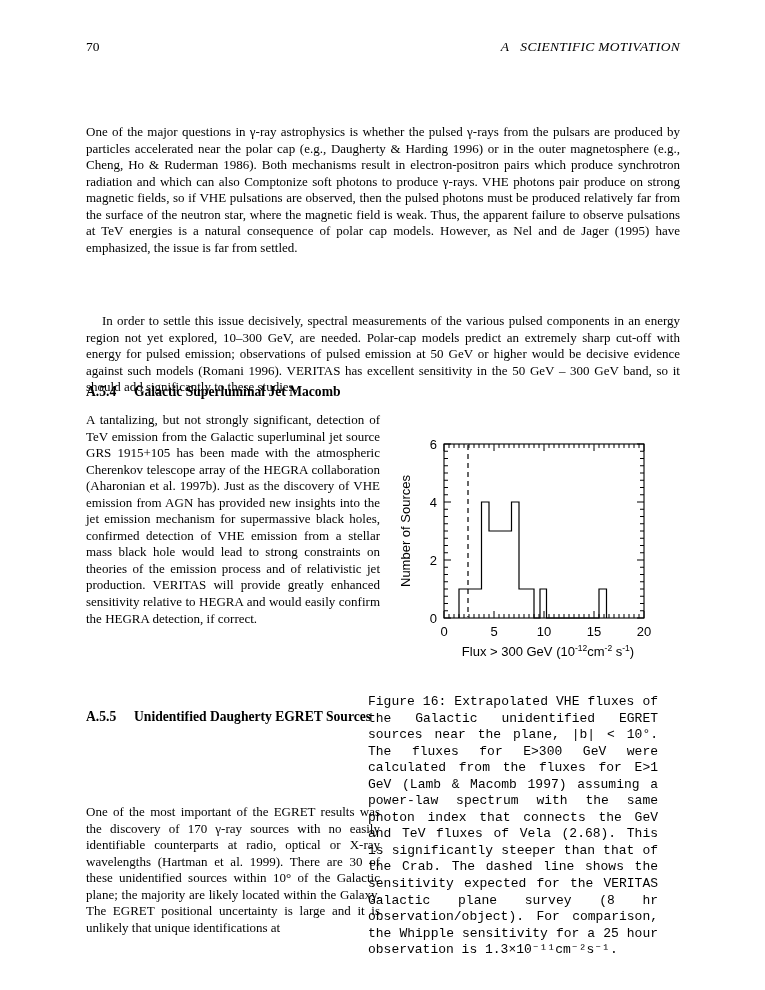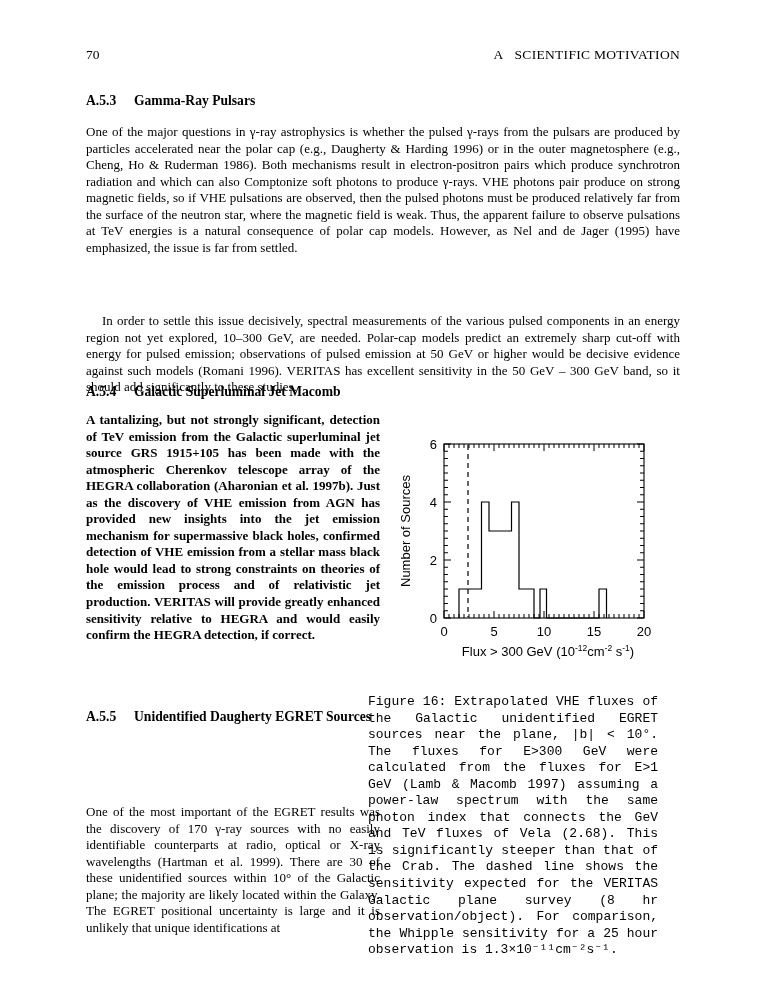--- a/index.html
+++ b/index.html
@@ -18,32 +18,33 @@
   .page {
     position: absolute;
     left: 0; top: 0;
     width: 765px;
     height: 990px;
   }
   
   .runhead {
     position: absolute;
     left: 86px;
-    top: 46px;
+    top: 38px;
     width: 594px;
     height: 18px;
     font-size: 13.5px;
     line-height: 18px;
   }
   .runhead .pgnum {
     float: left;
     font-style: normal;
   }
   .runhead .title {
     float: right;
+    font-style: italic;
     letter-spacing: 0.3px;
   }
   .runhead .title .secmark {
     margin-right: 11px;
   }
   
   .sec-head {
     font-weight: bold;
     font-size: 13.6px;
     line-height: 17px;
@@ -61,21 +62,21 @@
   }
   p.indent { text-indent: 16px; margin-top: 40px; }
 
   
   #sec-a53-head { position: absolute; left: 86px; top: 92px; width: 594px; }
   #sec-a53-p1   { position: absolute; left: 86px; top: 124px; width: 594px; }
   #sec-a53-p2   { position: absolute; left: 86px; top: 273px; width: 594px; }
 
   
   #sec-a54-head { position: absolute; left: 86px; top: 383px; width: 294px; }
-  #sec-a54-p1   { position: absolute; left: 86px; top: 412px; width: 294px; font-weight: bold; }
+  #sec-a54-p1   { position: absolute; left: 86px; top: 412px; width: 294px; }
 
   #sec-a55-head { position: absolute; left: 86px; top: 708px; width: 294px; }
   #sec-a55-p1   { position: absolute; left: 86px; top: 757px; width: 294px; margin-top: 47px; }
 
   #figure-block { position: absolute; left: 398px; top: 432px; width: 284px; }
   #figure-caption {
     position: absolute;
     left: 368px;
     top: 694px;
     width: 290px;
@@ -91,23 +92,20 @@
 
 <div class="page">
 
   <div class="runhead">
     <span class="pgnum">70</span>
     <span class="title">
       <span class="secmark">A</span><span>SCIENTIFIC MOTIVATION</span>
     </span>
   </div>
 
-  <div id="sec-a53-head" class="sec-head">
-    <span class="num">A.5.3</span><span>Gamma-Ray Pulsars</span>
-  </div>
   <p id="sec-a53-p1" class="body">One of the major questions in γ-ray astrophysics is whether the pulsed γ-rays from the pulsars are produced by particles accelerated near the polar cap (e.g., Daugherty &amp; Harding 1996) or in the outer magnetosphere (e.g., Cheng, Ho &amp; Ruderman 1986). Both mechanisms result in electron-positron pairs which produce synchrotron radiation and which can also Comptonize soft photons to produce γ-rays. VHE photons pair produce on strong magnetic fields, so if VHE pulsations are observed, then the pulsed photons must be produced relatively far from the surface of the neutron star, where the magnetic field is weak. Thus, the apparent failure to observe pulsations at TeV energies is a natural consequence of polar cap models. However, as Nel and de Jager (1995) have emphasized, the issue is far from settled.</p>
   <p id="sec-a53-p2" class="body indent">In order to settle this issue decisively, spectral measurements of the various pulsed components in an energy region not yet explored, 10–300 GeV, are needed. Polar-cap models predict an extremely sharp cut-off with energy for pulsed emission; observations of pulsed emission at 50 GeV or higher would be decisive evidence against such models (Romani 1996). VERITAS has excellent sensitivity in the 50 GeV – 300 GeV band, so it should add significantly to these studies.</p>
 
   <div id="sec-a54-head" class="sec-head">
     <span class="num">A.5.4</span><span>Galactic Superluminal Jet Macomb</span>
   </div>
   <p id="sec-a54-p1" class="body">A tantalizing, but not strongly significant, detection of TeV emission from the Galactic superluminal jet source GRS 1915+105 has been made with the atmospheric Cherenkov telescope array of the HEGRA collaboration (Aharonian et al. 1997b). Just as the discovery of VHE emission from AGN has provided new insights into the jet emission mechanism for supermassive black holes, confirmed detection of VHE emission from a stellar mass black hole would lead to strong constraints on theories of the emission process and of relativistic jet production. VERITAS will provide greatly enhanced sensitivity relative to HEGRA and would easily confirm the HEGRA detection, if correct.</p>
 
   <div id="sec-a55-head" class="sec-head">
     <span class="num">A.5.5</span><span>Unidentified Daugherty EGRET Sources</span>

